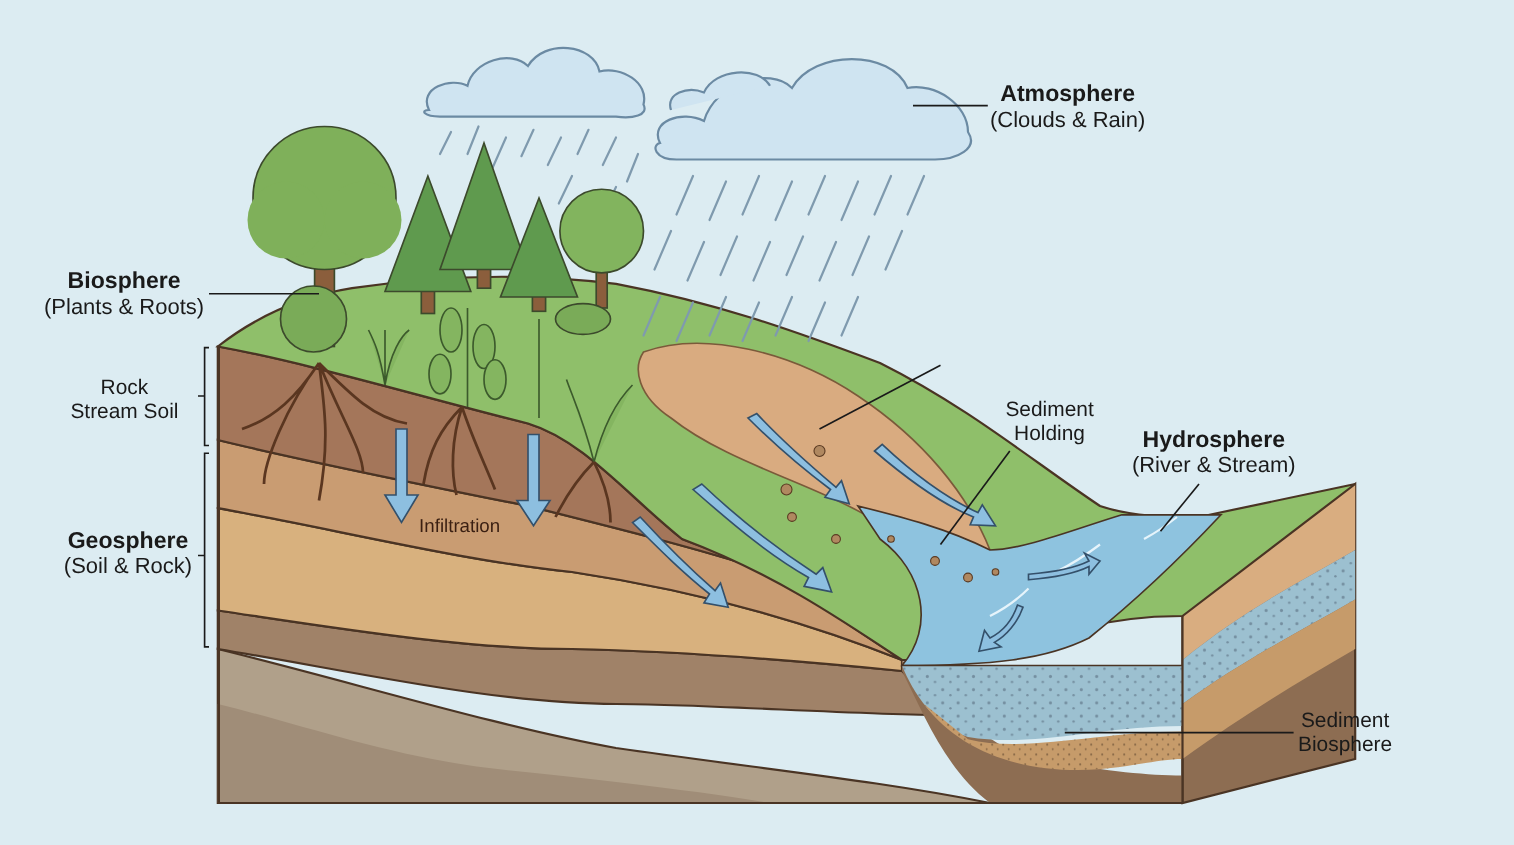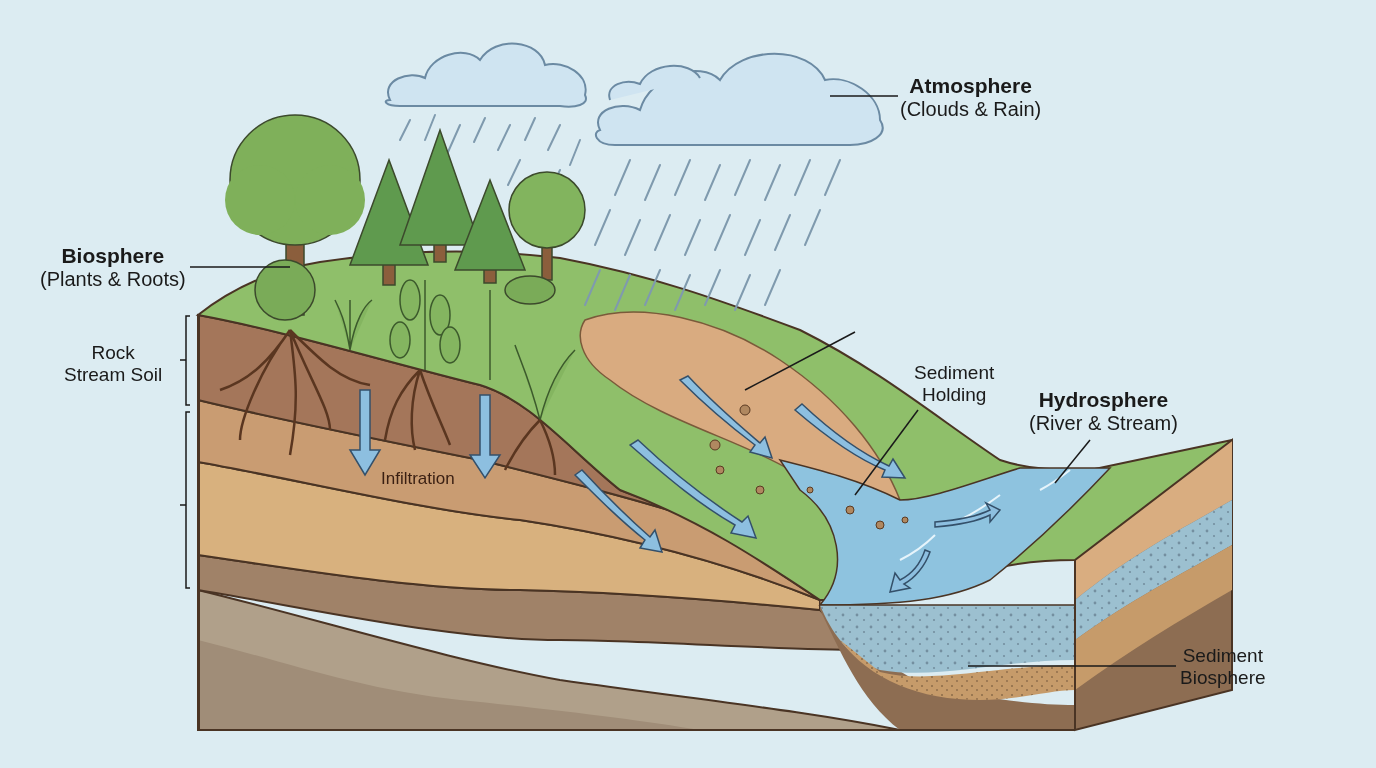--- a/index.html
+++ b/index.html
@@ -189,20 +189,24 @@
 <div class="lbl" style="left:40px;top:244px;">
   <span class="t">Biosphere</span>
   <span class="s">(Plants &amp; Roots)</span>
 </div>
 
 <div class="lbl" style="left:64px;top:342px;">
   <span class="n">Rock</span>
   <span class="n">Stream Soil</span>
 </div>
 
+<div class="lbl" style="left:58px;top:480px;">
+  <span class="t">Geosphere</span>
+  <span class="s">(Soil &amp; Rock)</span>
+</div>
 
 
 <div class="lbl" style="left:914px;top:362px;">
   <span class="n">Sediment</span>
   <span class="n">Holding</span>
 </div>
 
 <div class="lbl" style="left:1029px;top:388px;">
   <span class="t">Hydrosphere</span>
   <span class="s">(River &amp; Stream)</span>

